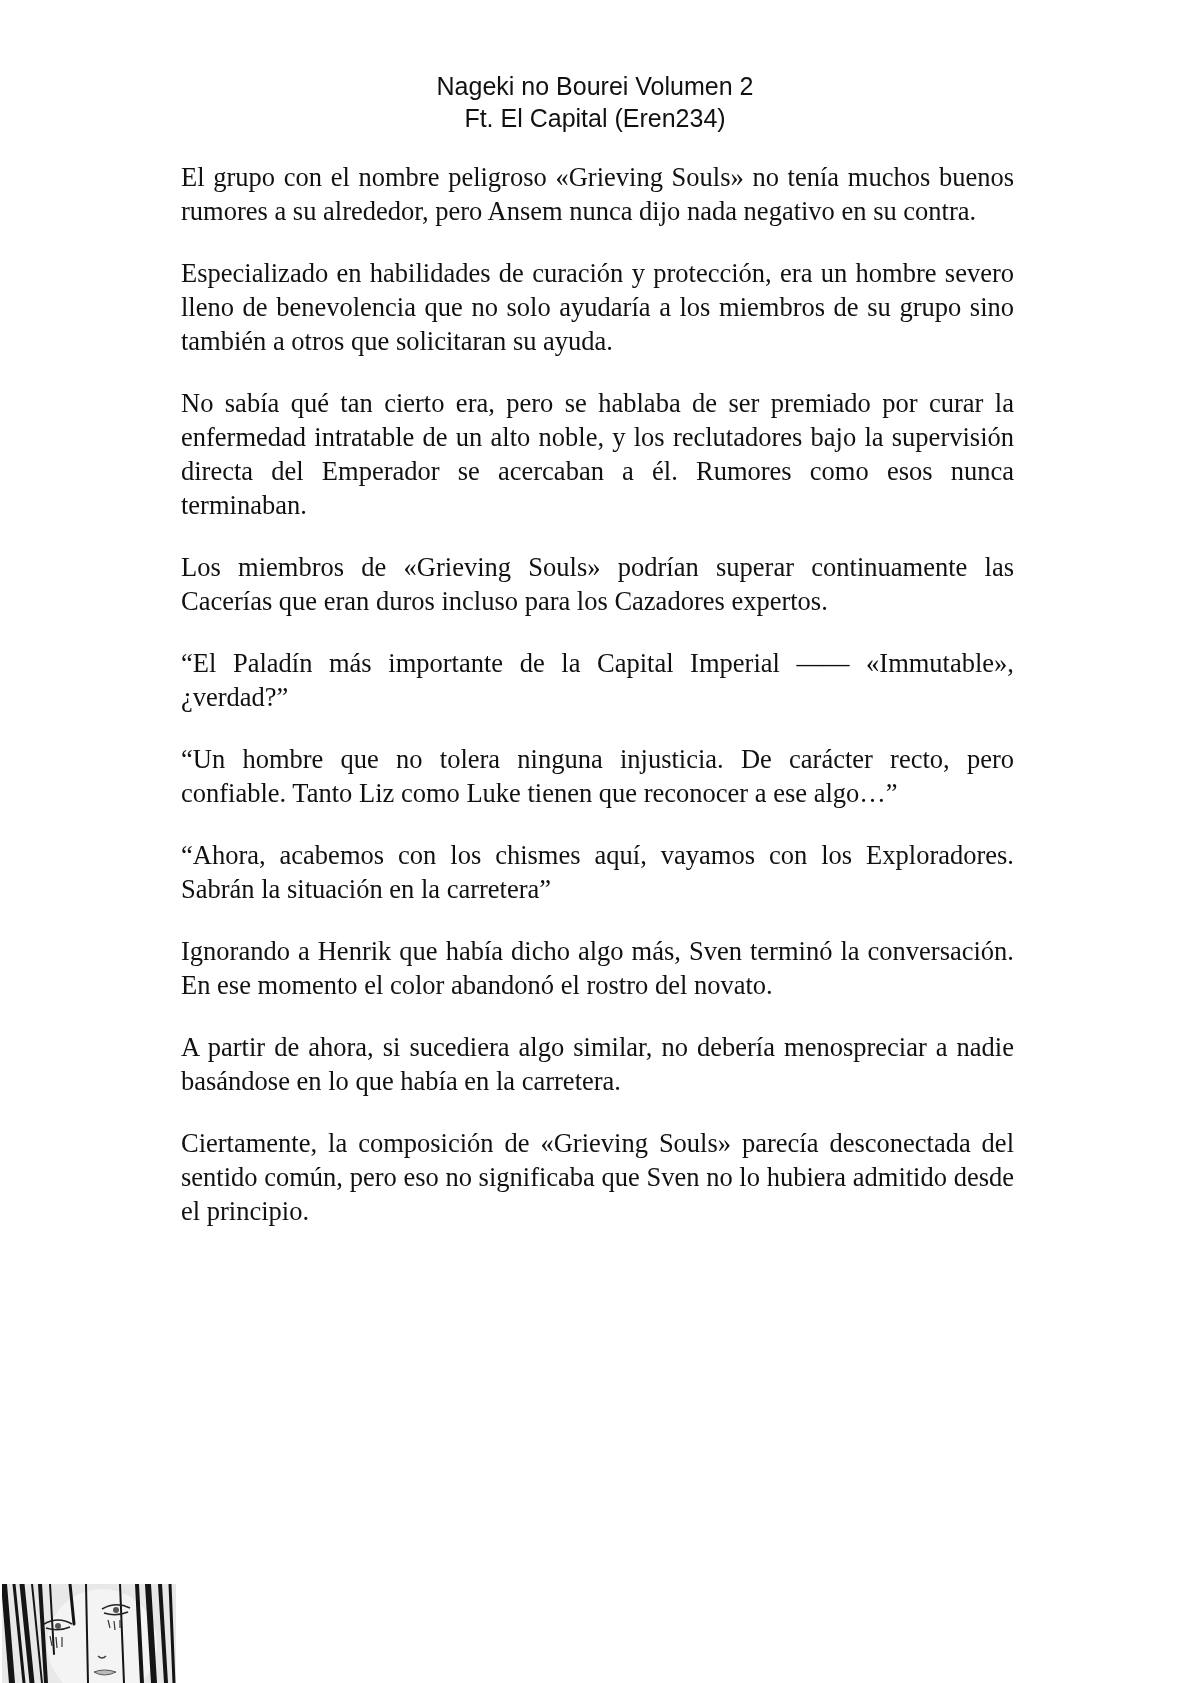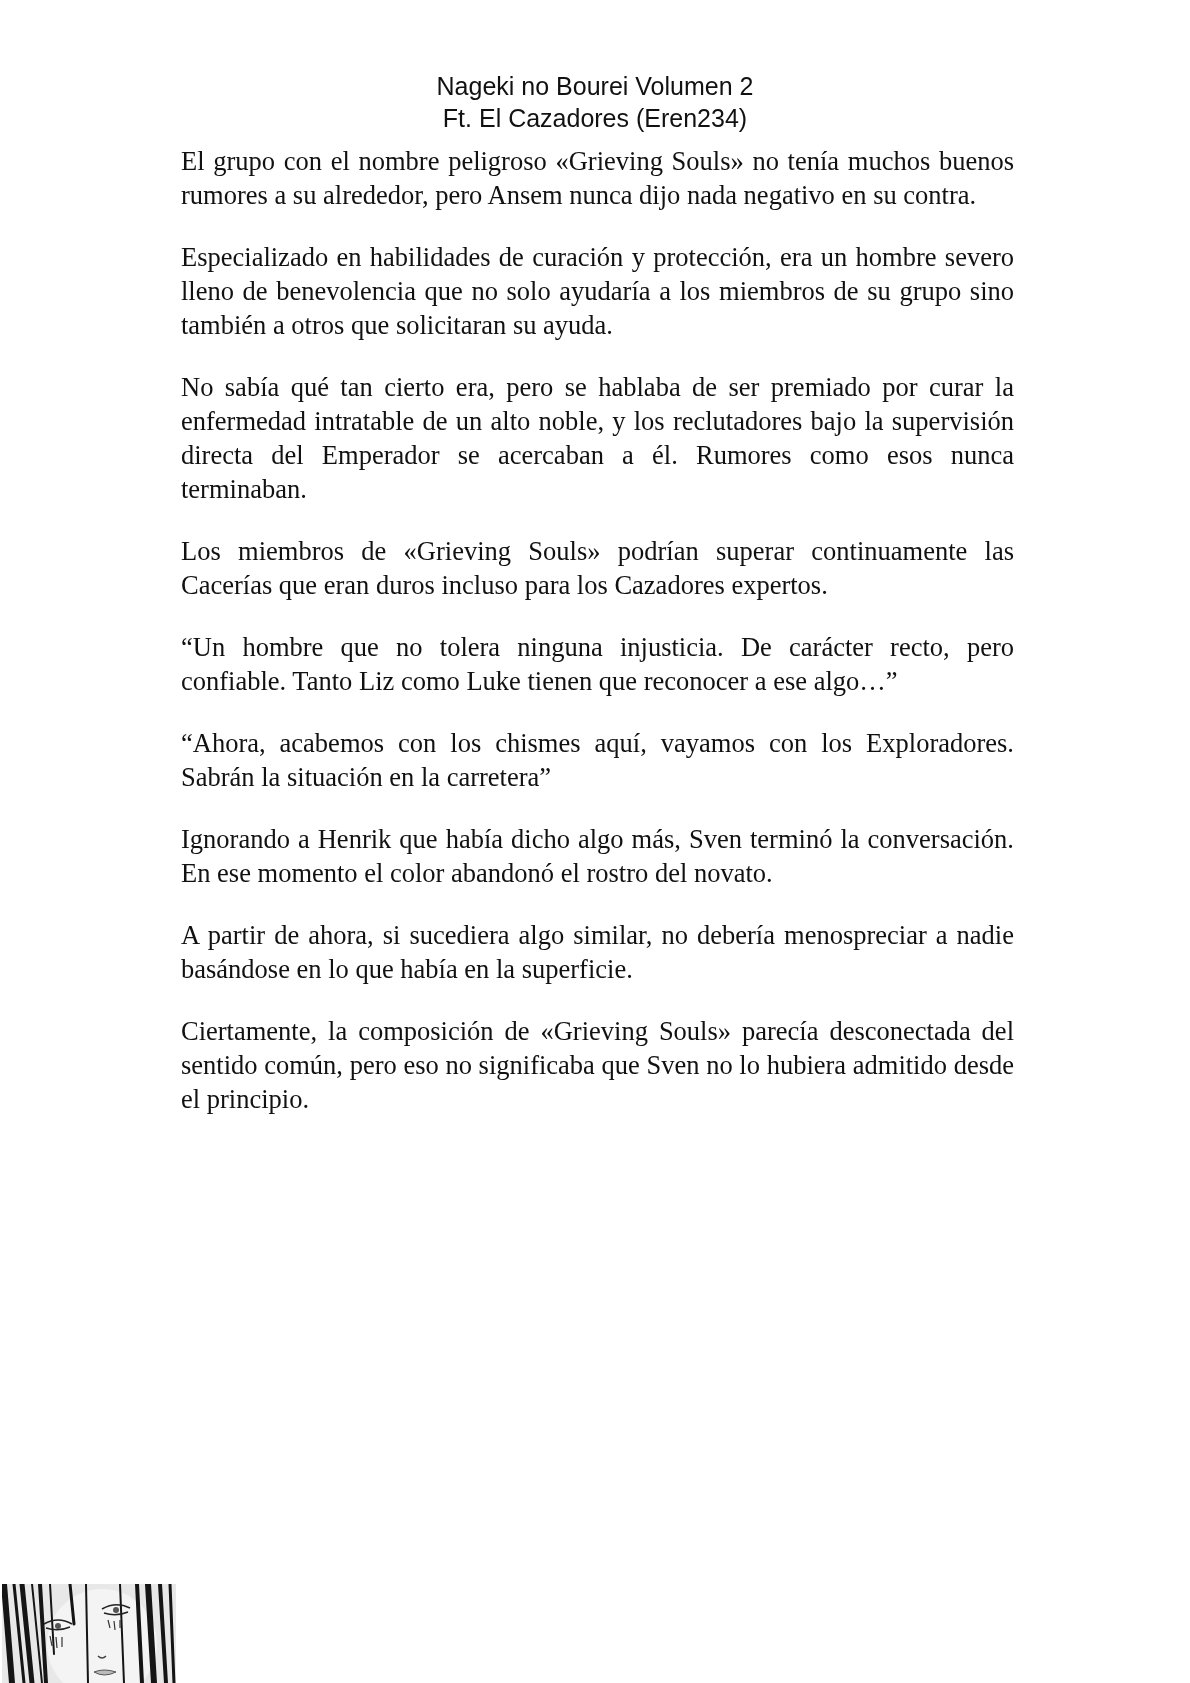--- a/index.html
+++ b/index.html
@@ -6,44 +6,45 @@
   body { width: 1190px; height: 1683px; position: relative; overflow: hidden; color: #111; }
   .header {
     position: absolute; left: 0; top: 70px; width: 1190px; text-align: center;
     font-family: "Liberation Sans", sans-serif; font-size: 25px; line-height: 32px; color: #111;
   }
   .body-text {
     position: absolute; left: 181px; top: 144px; width: 833px;
     font-family: "Liberation Serif", serif; font-size: 26.5px; line-height: 34px;
     text-align: justify; color: #111;
   }
-  .body-text p { margin: 0 0 28px 0; }
+  .body-text p { margin: 16px 0 28px 0; }
   .footer-art {
     position: absolute; left: 2px; top: 1584px; width: 174px; height: 99px;
     background: #fff; overflow: hidden;
   }
   .footer-art svg { width: 100%; height: 100%; display: block; }
 </style>
 </head>
 <body>
 
 <div class="header">
   <div>Nageki no Bourei Volumen 2</div>
-  <div>Ft. El Cazadores (Eren234)</div>
+  <div>Ft. El Capital (Eren234)</div>
 </div>
 
 <div class="body-text">
   <p>El grupo con el nombre peligroso «Grieving Souls» no tenía muchos buenos rumores a su alrededor, pero Ansem nunca dijo nada negativo en su contra.</p>
   <p>Especializado en habilidades de curación y protección, era un hombre severo lleno de benevolencia que no solo ayudaría a los miembros de su grupo sino también a otros que solicitaran su ayuda.</p>
   <p>No sabía qué tan cierto era, pero se hablaba de ser premiado por curar la enfermedad intratable de un alto noble, y los reclutadores bajo la supervisión directa del Emperador se acercaban a él. Rumores como esos nunca terminaban.</p>
   <p>Los miembros de «Grieving Souls» podrían superar continuamente las Cacerías que eran duros incluso para los Cazadores expertos.</p>
+  <p>“El Paladín más importante de la Capital Imperial —— «Immutable», ¿verdad?”</p>
   <p>“Un hombre que no tolera ninguna injusticia. De carácter recto, pero confiable. Tanto Liz como Luke tienen que reconocer a ese algo…”</p>
   <p>“Ahora, acabemos con los chismes aquí, vayamos con los Exploradores. Sabrán la situación en la carretera”</p>
   <p>Ignorando a Henrik que había dicho algo más, Sven terminó la conversación. En ese momento el color abandonó el rostro del novato.</p>
-  <p>A partir de ahora, si sucediera algo similar, no debería menospreciar a nadie basándose en lo que había en la superficie.</p>
+  <p>A partir de ahora, si sucediera algo similar, no debería menospreciar a nadie basándose en lo que había en la carretera.</p>
   <p>Ciertamente, la composición de «Grieving Souls» parecía desconectada del sentido común, pero eso no significaba que Sven no lo hubiera admitido desde el principio.</p>
 </div>
 
 <div class="footer-art">
   <svg viewBox="0 0 174 99" preserveAspectRatio="none">
     <rect x="0" y="0" width="174" height="99" fill="#e8e8e8"></rect>
 
     <ellipse cx="100" cy="60" rx="55" ry="55" fill="#f4f4f4"></ellipse>
 
     <g stroke="#151515" stroke-linecap="round" fill="none">

